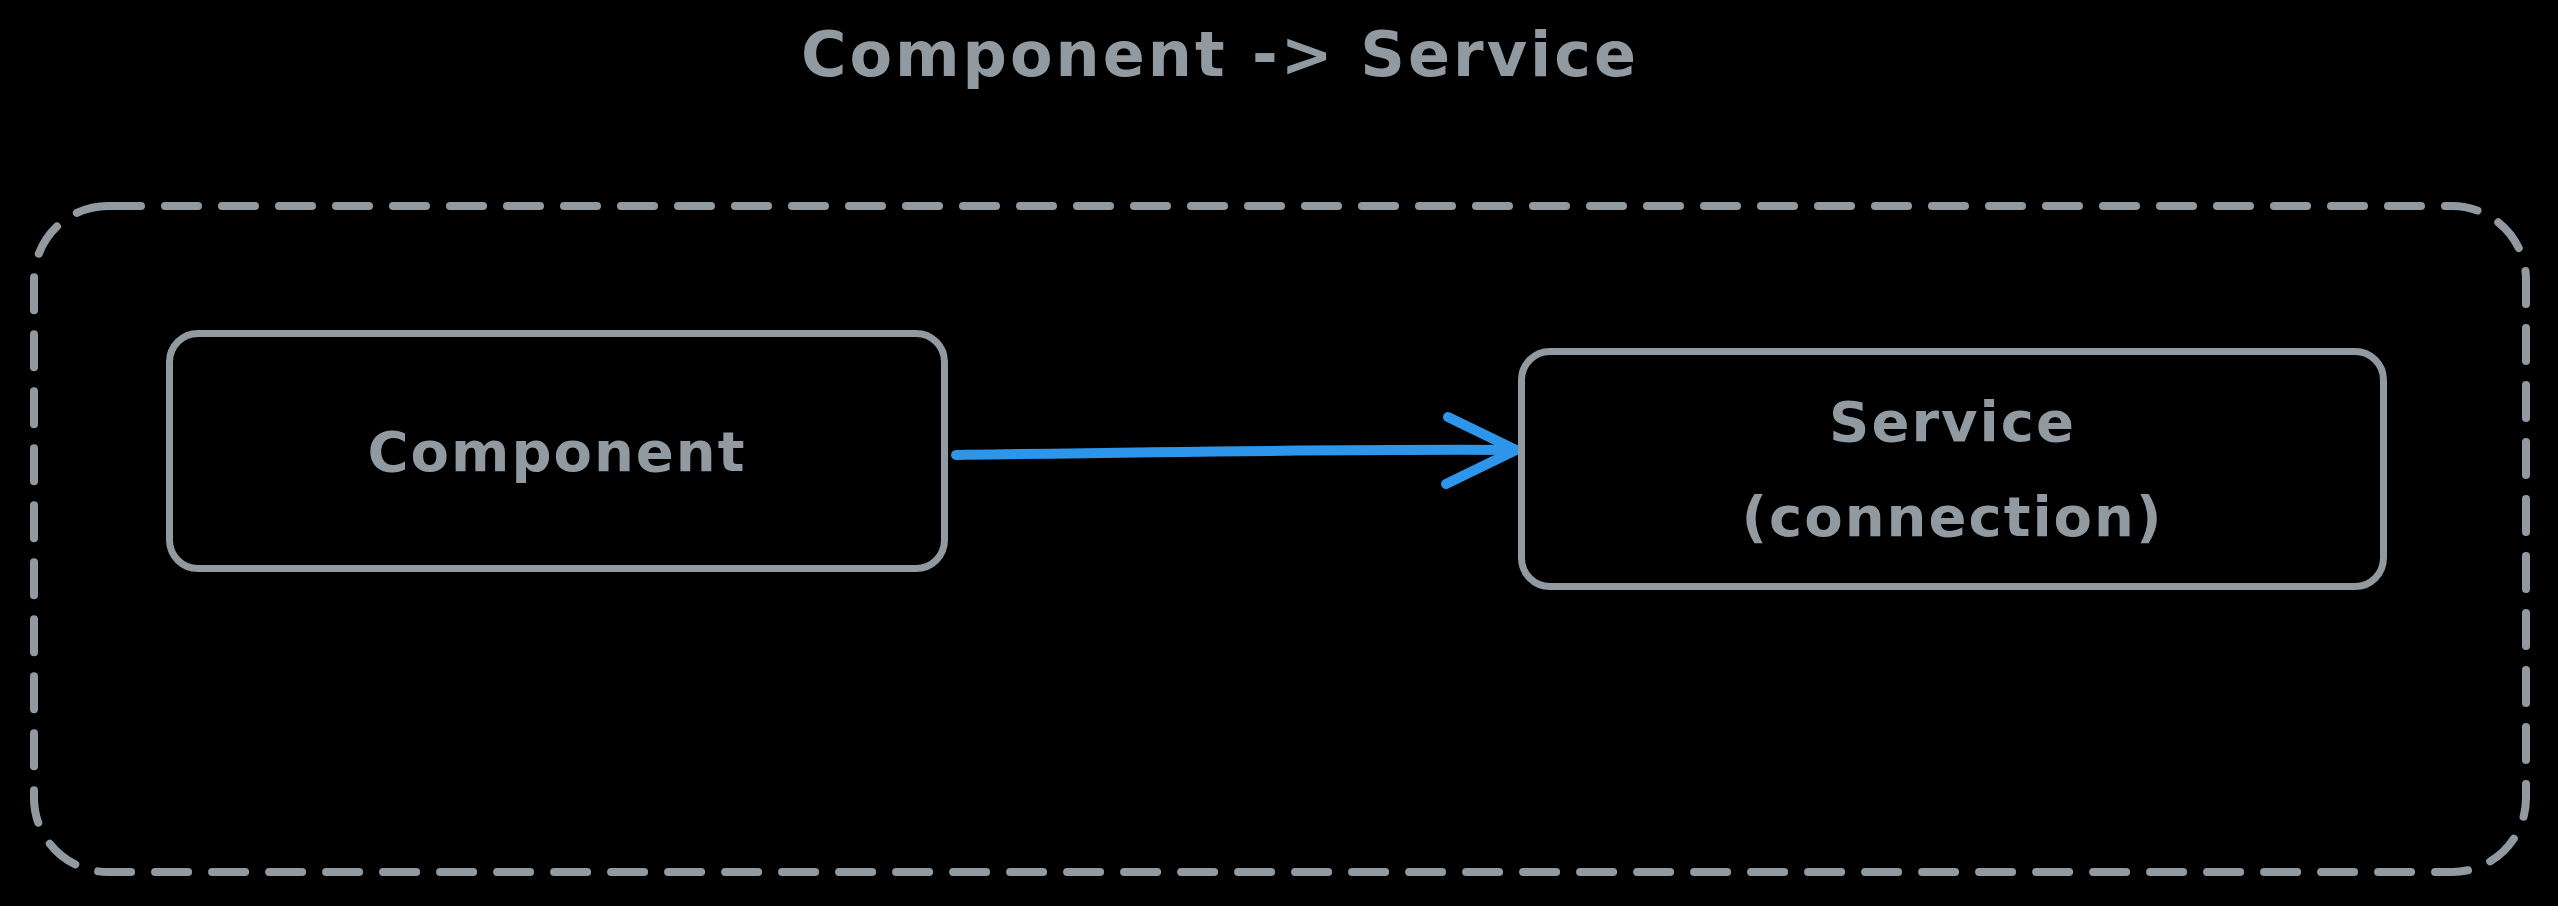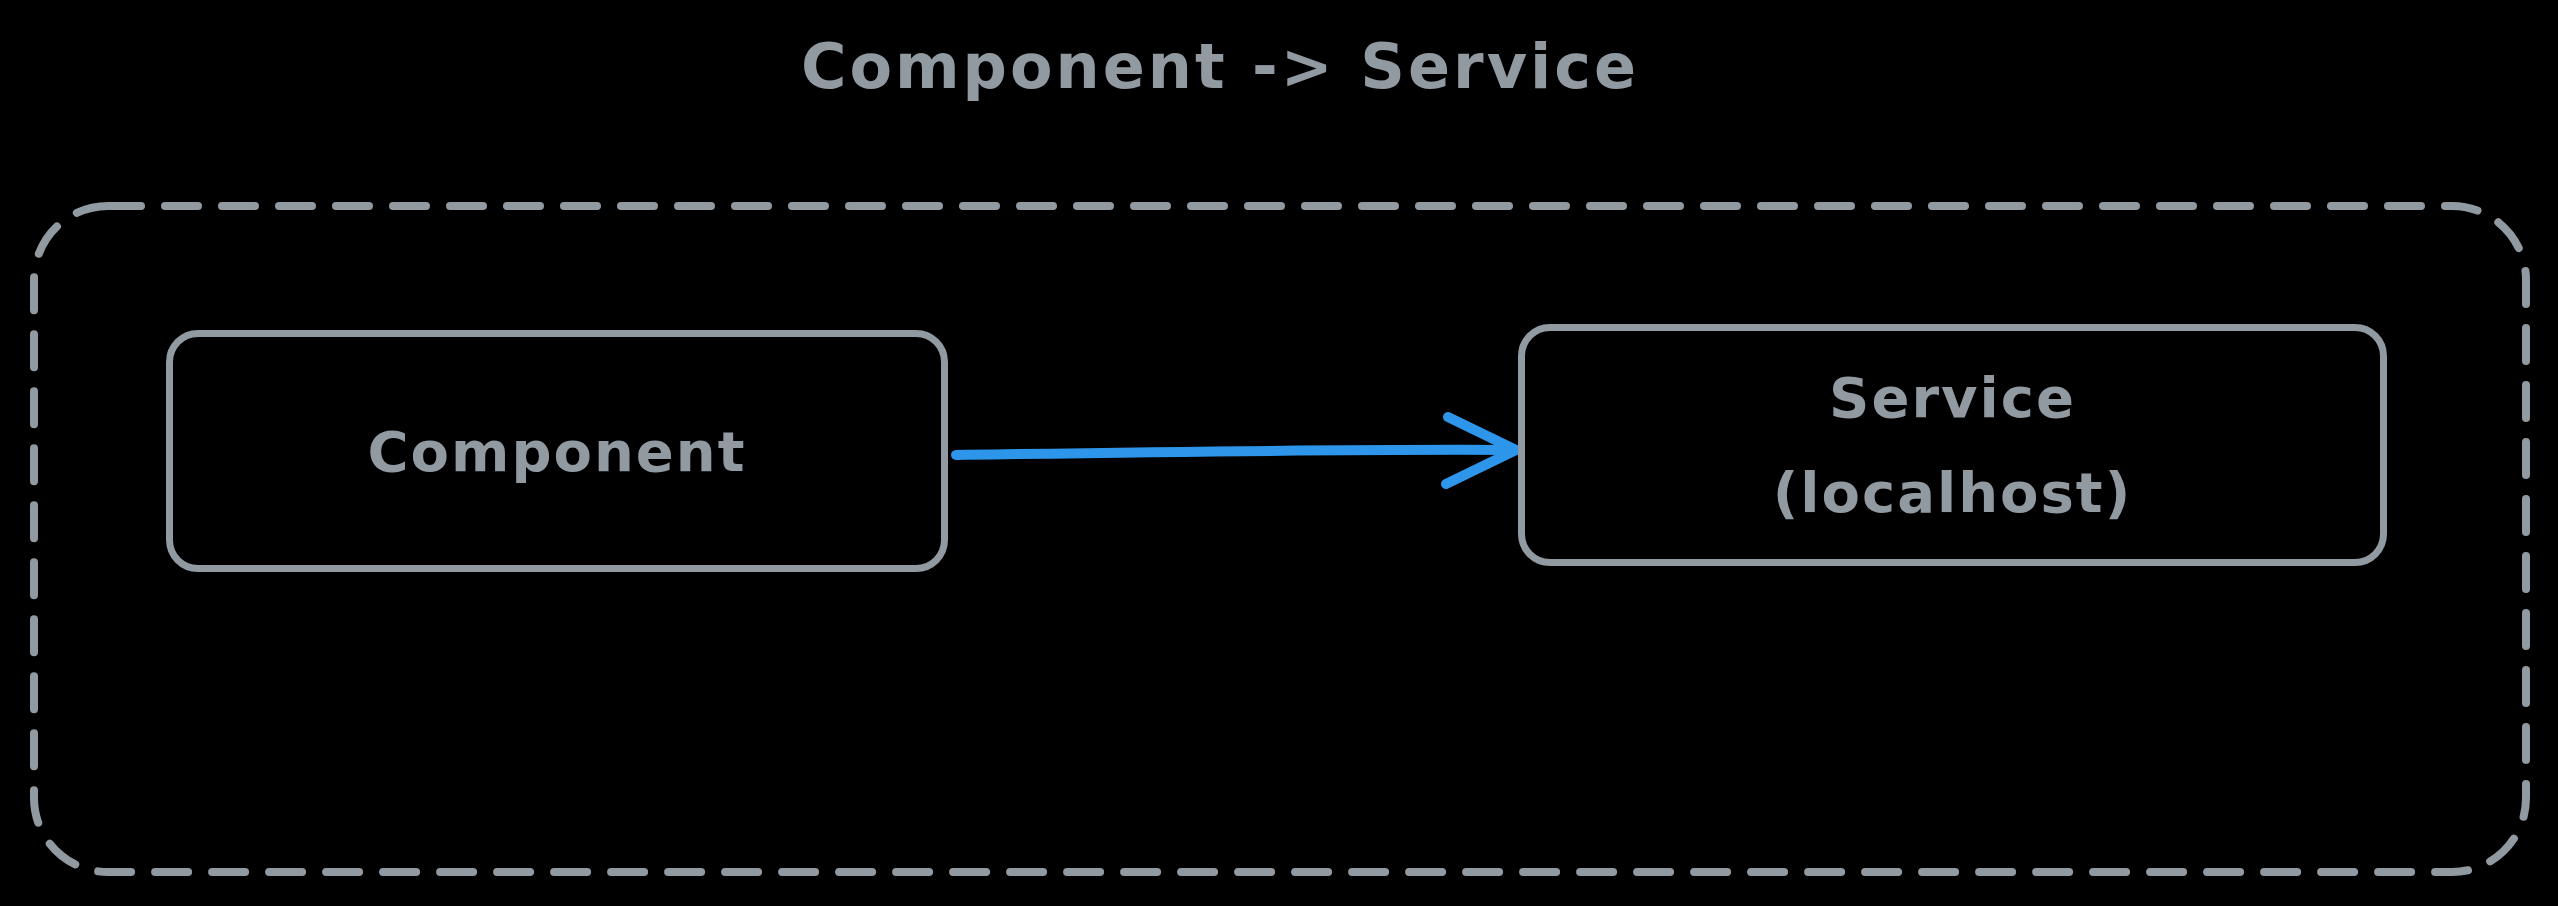--- a/index.html
+++ b/index.html
@@ -17,21 +17,21 @@
   }
   .stage {
     position: relative;
     width: 2558px;
     height: 906px;
     background: var(--background);
   }
   .diagram-title {
     position: absolute;
     left: 700px;
-    top: 30px;
+    top: 18px;
     width: 1040px;
     text-align: center;
     color: var(--gray);
     font-size: 62px;
     font-weight: 700;
     letter-spacing: 3px;
     font-family: "DejaVu Sans", sans-serif;
   }
   svg.layer {
     position: absolute;
@@ -51,21 +51,21 @@
     justify-content: center;
     color: var(--gray);
     font-size: 56px;
     font-weight: 700;
     letter-spacing: 2px;
     line-height: 95px;
     text-align: center;
     font-family: "DejaVu Sans", sans-serif;
   }
   .node-component { left: 166px; top: 330px; width: 782px; height: 242px; }
-  .node-service   { left: 1518px; top: 324px; width: 869px; height: 242px; }
+  .node-service   { left: 1518px; top: 348px; width: 869px; height: 242px; }
   .connection-label {
     position: absolute;
     left: 620px;
     top: 678px;
     width: 1150px;
     text-align: center;
     color: var(--blue);
     font-size: 66px;
     font-weight: 400;
     letter-spacing: 1px;
@@ -87,17 +87,17 @@
 
     <path d="M 1448 417 L 1516 450 L 1446 484" fill="none" stroke="var(--blue)" stroke-width="10" stroke-linecap="round" stroke-linejoin="round"></path>
   </svg>
 
   <div class="node node-component">
     <div>Component</div>
   </div>
 
   <div class="node node-service">
     <div>Service</div>
-    <div>(localhost)</div>
+    <div>(connection)</div>
   </div>
 
 
 </div>
 
 </body></html>

